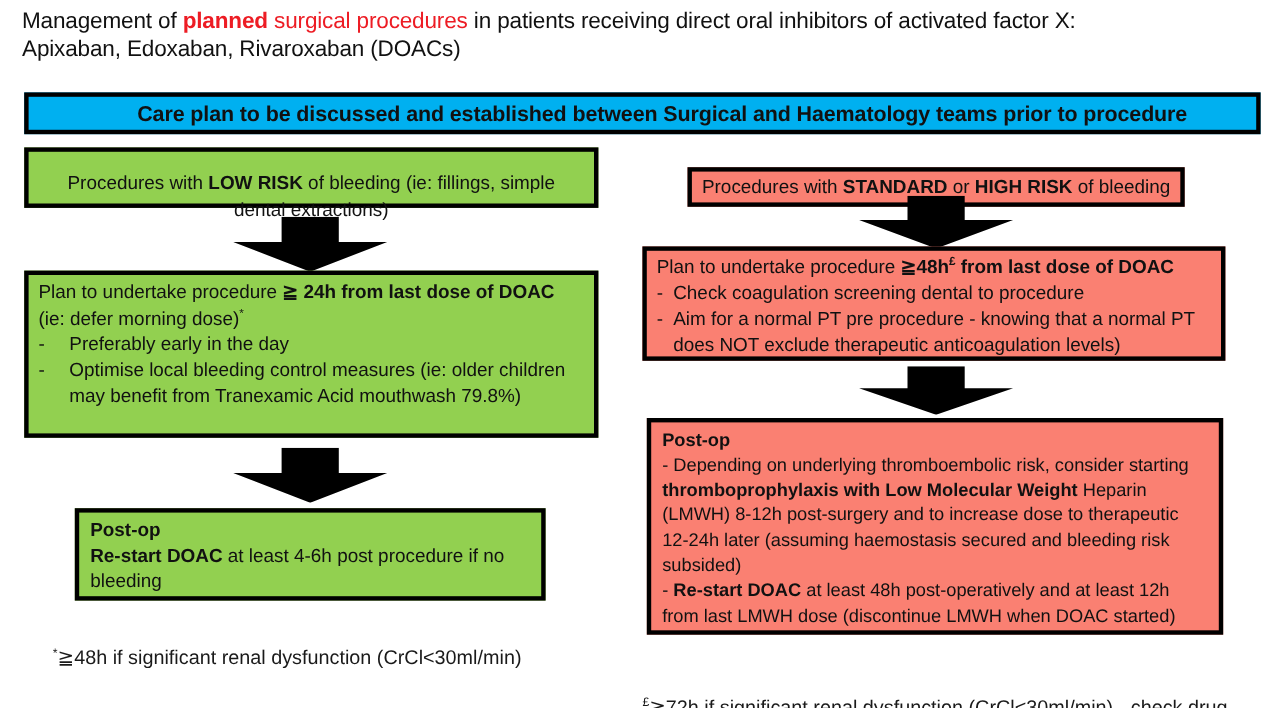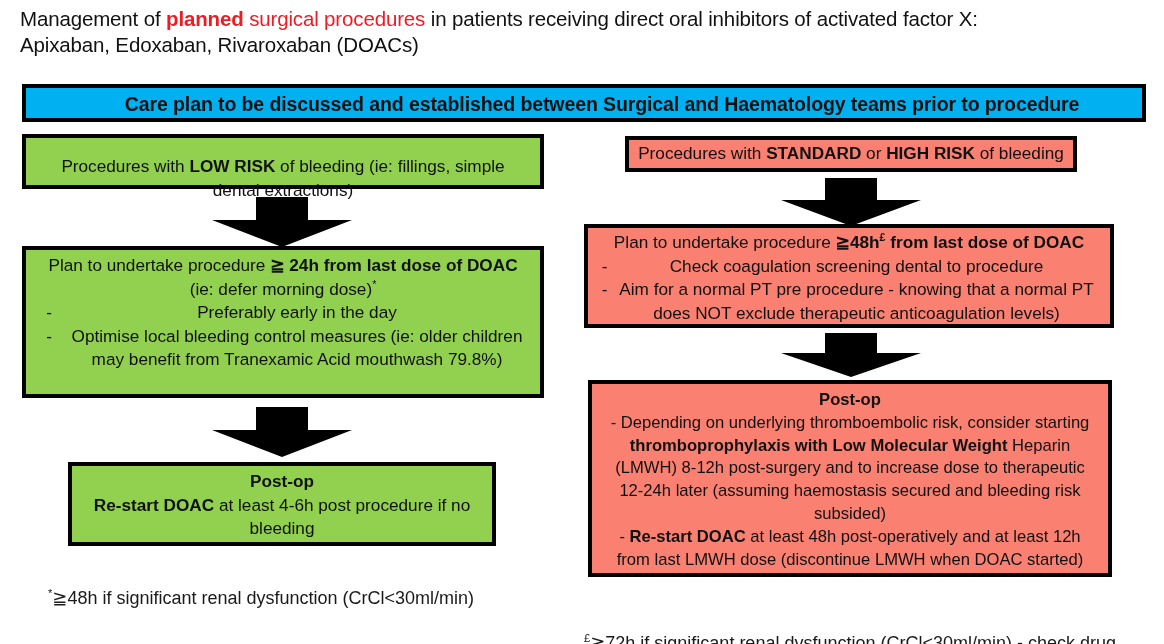--- a/index.html
+++ b/index.html
@@ -39,21 +39,20 @@
   .title .accent {
     color: #ED1C24;
   }
 
   
   .box {
     position: absolute;
     box-sizing: border-box;
     border: 4px solid #000000;
     color: #111111;
-    text-align: center;
   }
   .box-inner {
     padding: 5px 9px;
   }
 
   .banner {
     background: #00B0F0;
     font-weight: bold;
     font-size: 19.5px;
     line-height: 24px;
@@ -158,21 +157,21 @@
     <div class="box-inner" style="padding:4px 10px;">
       <div><b>Post-op</b></div>
       <div><b>Re-start DOAC</b><span> at least 4-6h post procedure if no bleeding</span></div>
     </div>
   </div>
 
   <div class="footnote" style="left:48px; top:590px; width:470px;">
     <span class="sup-small">*</span><span>≧48h if significant renal dysfunction (CrCl&lt;30ml/min)</span>
   </div>
 
-  <div class="box pink b16 txt-c" style="left:625px; top:136px; width:452px; height:36px;">
+  <div class="box pink b16 txt-c" style="left:625px; top:152px; width:452px; height:36px;">
     <div class="box-inner" style="padding:2px 8px;">
       <span>Procedures with </span><b>STANDARD</b><span> or </span><b>HIGH RISK</b><span> of bleeding</span>
     </div>
   </div>
 
   <div class="arrow" style="left:781px; top:178px;">
     <svg width="140" height="48" viewBox="0 0 140 48" aria-hidden="true">
       <polygon points="44,0 96,0 96,22 140,22 70,48 0,22 44,22" fill="#000000"></polygon>
     </svg>
   </div>

